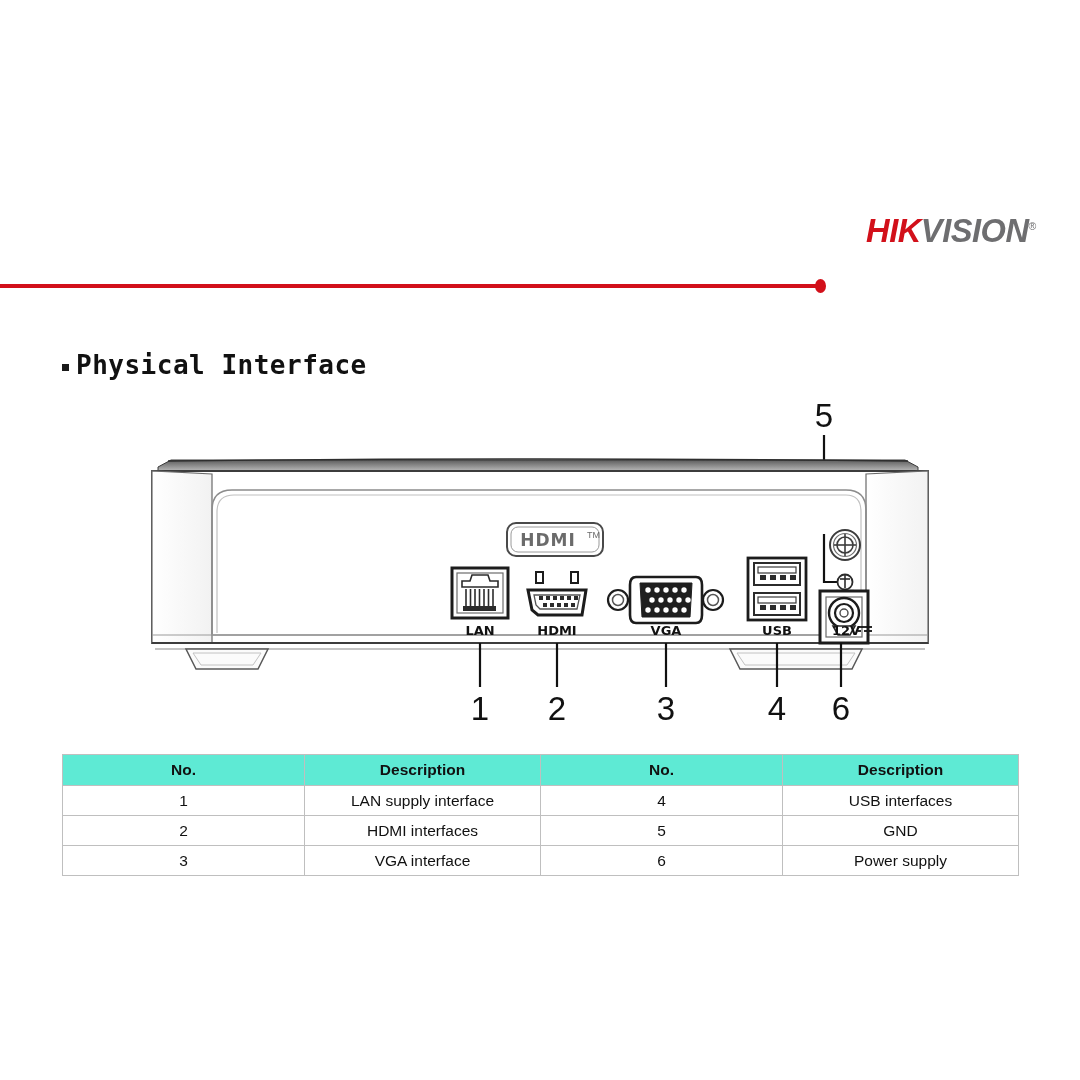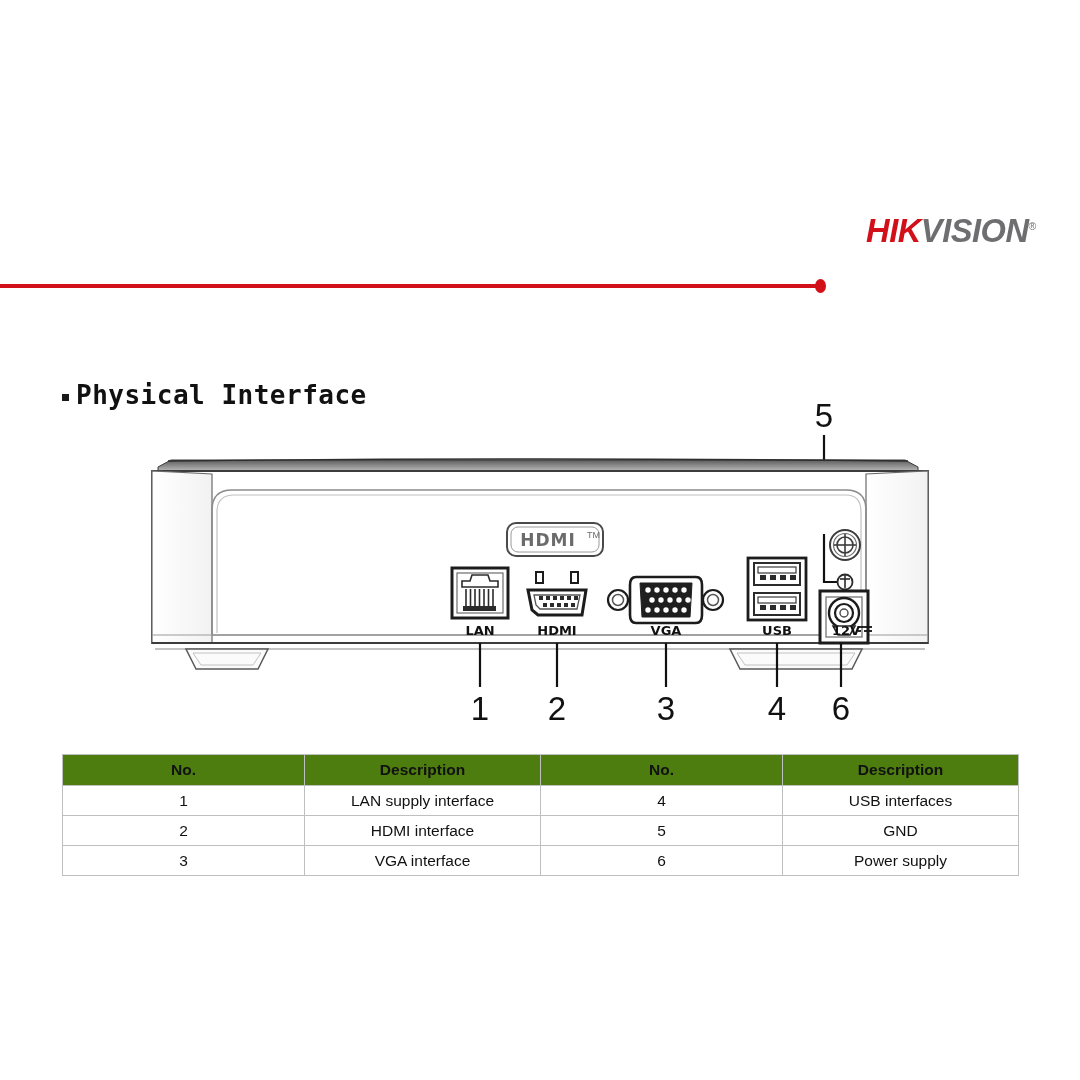--- a/index.html
+++ b/index.html
@@ -67,21 +67,20 @@
   }
 
   
   #section-heading {
     position: absolute;
     left: 62px;
     top: 350px;
     display: flex;
     align-items: center;
     gap: 7px;
-    margin-top: 30px;
   }
   #section-bullet {
     width: 7px;
     height: 7px;
     background: #1a1a1a;
     display: block;
     margin-top: 4px;
   }
   #section-title {
     font-family: "DejaVu Sans Mono", monospace;
@@ -121,21 +120,21 @@
     border: 1px solid #bfbfbf;
     height: 29px;
     text-align: center;
     vertical-align: middle;
     font-size: 15.5px;
     color: #111111;
     font-weight: normal;
     padding: 0;
   }
   #spec-table thead th {
-    background: #4d7c0f;
+    background: #5eead4;
     font-weight: bold;
     height: 30px;
     border-color: #bfbfbf;
   }
   .col-no { width: 242px; }
   .col-desc { width: 236px; }
 </style>
 </head>
 <body>
 
@@ -375,21 +374,21 @@
   </thead>
   <tbody>
     <tr>
       <td>1</td>
       <td>LAN supply interface</td>
       <td>4</td>
       <td>USB interfaces</td>
     </tr>
     <tr>
       <td>2</td>
-      <td>HDMI interface</td>
+      <td>HDMI interfaces</td>
       <td>5</td>
       <td>GND</td>
     </tr>
     <tr>
       <td>3</td>
       <td>VGA interface</td>
       <td>6</td>
       <td>Power supply</td>
     </tr>
   </tbody>

